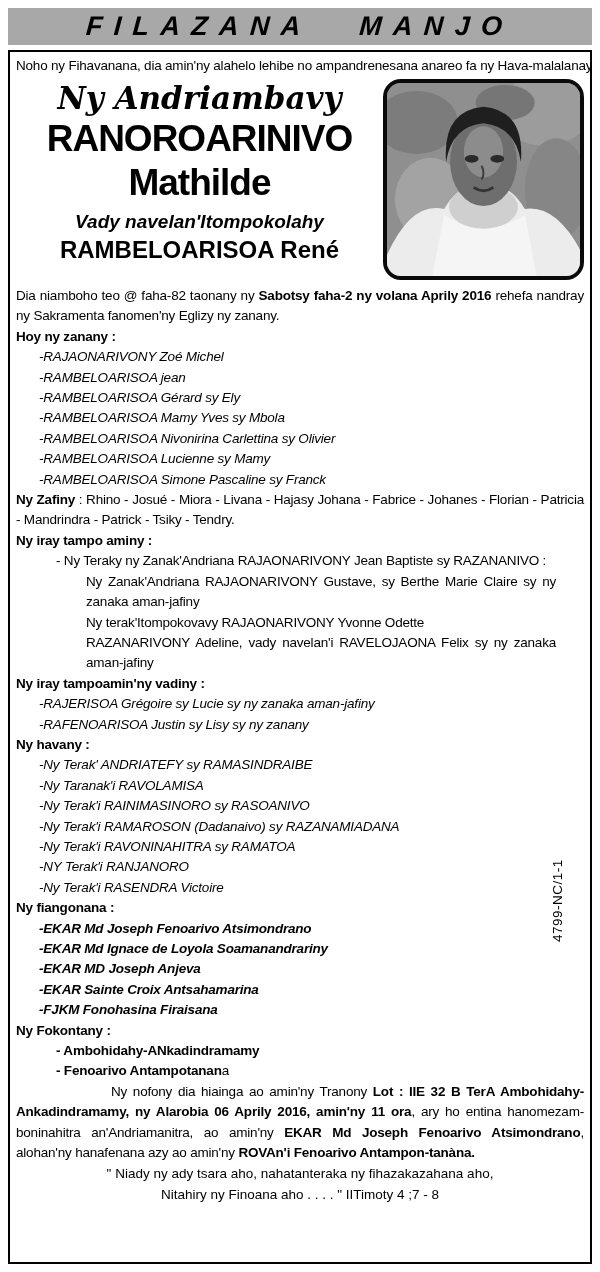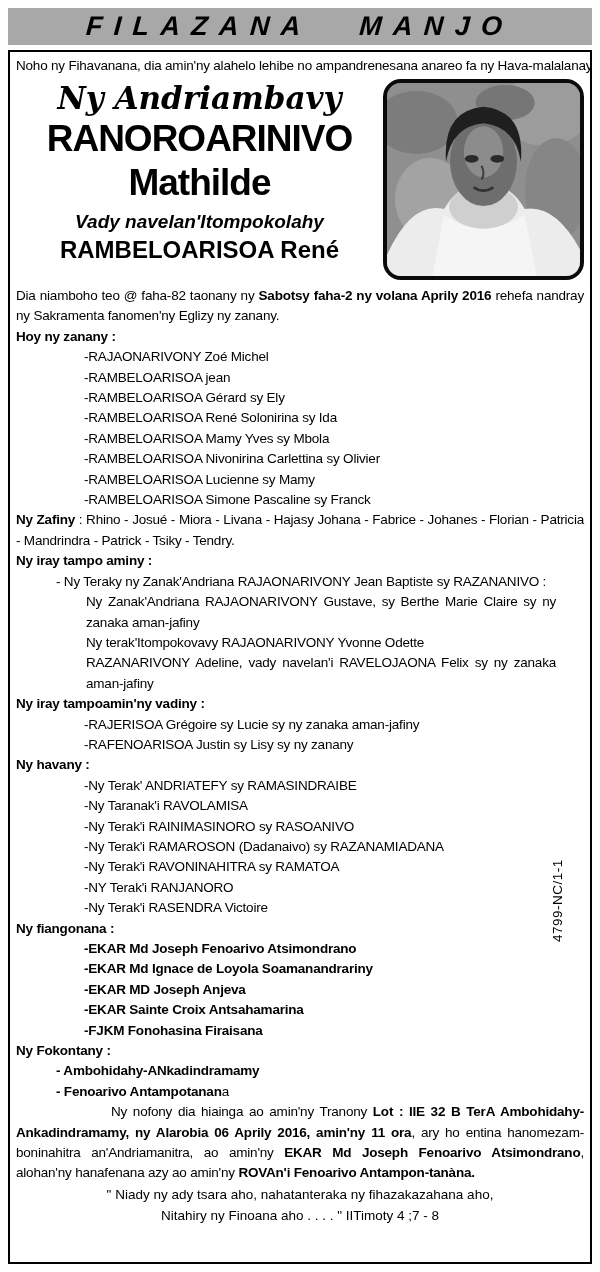--- a/index.html
+++ b/index.html
@@ -29,21 +29,21 @@
   .surname { font-weight:bold; font-size:37px; line-height:45px; letter-spacing:-1px; }
   .firstname { font-weight:bold; font-size:37px; line-height:44px; letter-spacing:-1px; }
   .relation { font-weight:bold; font-style:italic; font-size:19px; line-height:27px; margin-top:3px; }
   .spouse { font-weight:bold; font-size:24px; line-height:30px; }
 
   .photo-frame { width:201px; height:201px; border:4px solid #0a0a0a; border-radius:18px;
     overflow:hidden; background:#8f8f8f; flex:none; margin-top:1px; }
   .photo-frame svg { display:block; width:100%; height:100%; }
 
   
-  .indent1 { margin-left:68px; }
+  .indent1 { margin-left:23px;font-style:italic; }
   .indent1b { margin-left:40px; }
   .indent2 { margin-left:70px; max-width:470px; }
   .sec-label { font-weight:bold; }
 
   .funeral { text-indent:95px; }
 
   
   .no-vigil { text-align:center; font-weight:bold; font-size:15.5px; margin-top:9px; line-height:22px; }
   .verse { text-align:center; font-size:13.5px; line-height:21px; }
 
@@ -96,21 +96,20 @@
     </div>
 
     <div class="line just">
       <span>Dia niamboho teo @ faha-82 taonany ny </span><span class="b">Sabotsy faha-2 ny volana Aprily 2016</span><span> rehefa nandray ny Sakramenta fanomen'ny Eglizy ny zanany.</span>
     </div>
 
     <div class="line sec-label">Hoy ny zanany :</div>
     <div class="line indent1">-RAJAONARIVONY Zoé Michel</div>
     <div class="line indent1">-RAMBELOARISOA jean</div>
     <div class="line indent1">-RAMBELOARISOA  Gérard sy Ely</div>
-    <div class="line indent1">-RAMBELOARISOA René Solonirina sy Ida</div>
     <div class="line indent1">-RAMBELOARISOA Mamy Yves  sy Mbola</div>
     <div class="line indent1">-RAMBELOARISOA Nivonirina Carlettina sy Olivier</div>
     <div class="line indent1">-RAMBELOARISOA  Lucienne sy Mamy</div>
     <div class="line indent1">-RAMBELOARISOA  Simone Pascaline sy  Franck</div>
 
     <div class="line just">
       <span class="b">Ny  Zafiny</span><span> : Rhino - Josué - Miora - Livana - Hajasy Johana - Fabrice  - Johanes - Florian - Patricia - Mandrindra - Patrick - Tsiky - Tendry.</span>
     </div>
 
     <div class="line sec-label">Ny iray tampo aminy :</div>

